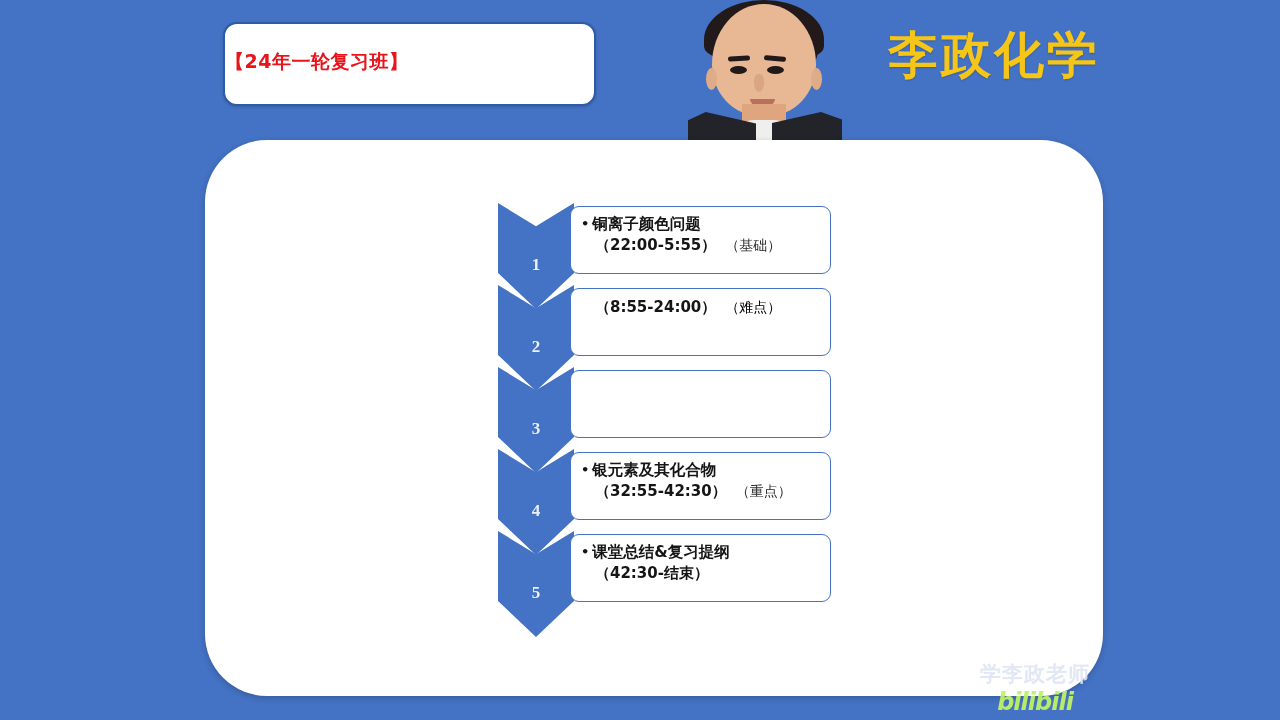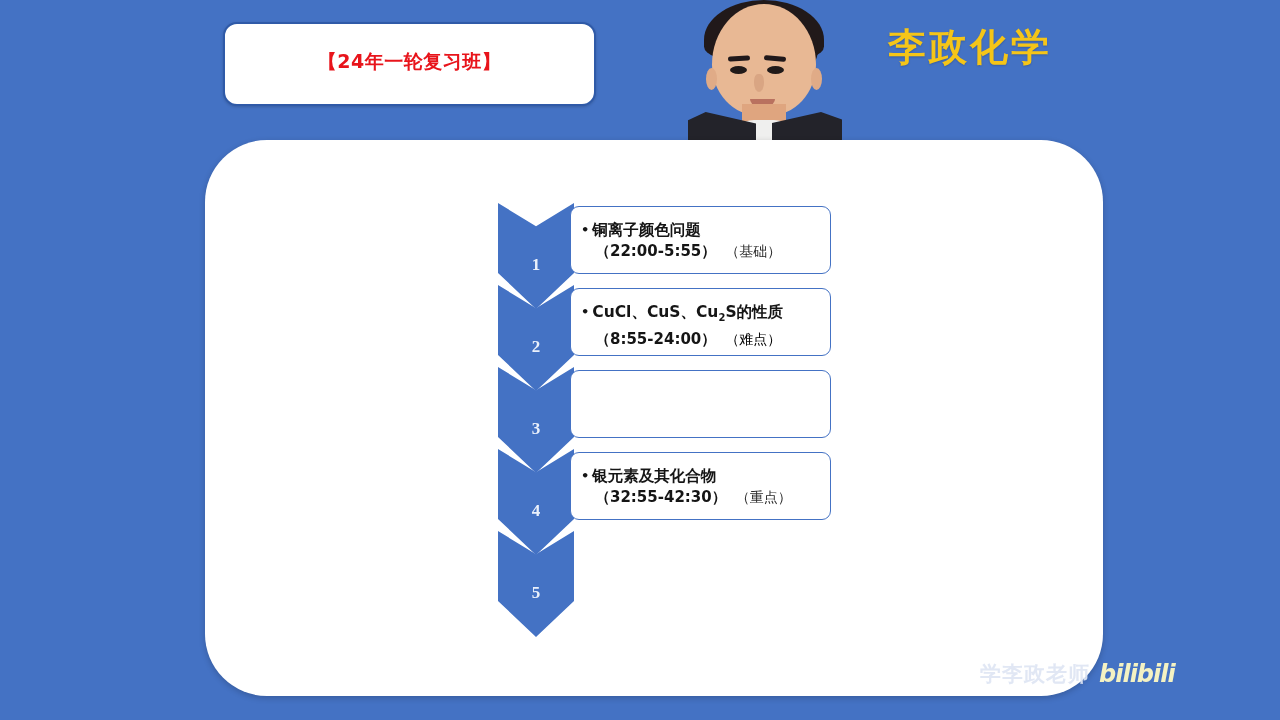--- a/index.html
+++ b/index.html
@@ -46,34 +46,34 @@
   .ph-jacket-l{position:absolute;left:4px;top:112px;width:68px;height:34px;background:#23232a;
     clip-path:polygon(26% 0,100% 34%,100% 100%,0 100%,0 24%);}
   .ph-jacket-r{position:absolute;left:88px;top:112px;width:70px;height:34px;background:#23232a;
     clip-path:polygon(0 32%,70% 0,100% 22%,100% 100%,0 100%);}
 
   
   #title-badge{
     position:absolute;left:223px;top:22px;width:373px;height:84px;
     background:#ffffff;border:2px solid #2f5aa8;border-radius:14px;
     box-sizing:border-box;
-    display:flex;flex-direction:column;align-items:center;justify-content:center;
+    display:flex;flex-direction:column;align-items:flex-start;justify-content:center;
     box-shadow:0 1px 3px rgba(0,0,0,.18);
   }
   .title-line{
     color:#e8141b;font-weight:bold;letter-spacing:.5px;white-space:nowrap;
     font-family:"DejaVu Sans","Liberation Sans",sans-serif;
   }
   #title-line1{font-size:19px;margin-bottom:5px;}
   #title-line2{font-size:20px;}
 
   
   #brand{
     position:absolute;left:888px;top:22px;
-    font-size:38px;font-weight:bold;color:#F5C518;letter-spacing:3px;
+    font-size:50px;font-weight:bold;color:#F5C518;letter-spacing:3px;
     font-family:"DejaVu Sans","Liberation Sans",sans-serif;
     text-shadow:0 1px 2px rgba(0,0,0,.18);
   }
 
   
   #card{
     position:absolute;left:205px;top:140px;width:898px;height:556px;
     background:#ffffff;border-radius:62px;
     box-shadow:0 2px 6px rgba(0,0,0,.20);
   }
@@ -89,21 +89,21 @@
     clip-path:polygon(0 0, 50% 22%, 100% 0, 100% 66%, 50% 100%, 0 66%);
   }
   .chev-num{
     position:absolute;left:0;top:52px;width:76px;text-align:center;
     color:#eaf0fb;font-size:17px;font-weight:bold;
     font-family:"Liberation Serif","DejaVu Serif",serif;
   }
   .box{
     position:absolute;left:72px;top:3px;width:261px;height:68px;
     background:#ffffff;border:1.4px solid #4472C4;border-radius:9px;
-    box-sizing:border-box;padding:13px 8px 0 10px;
+    box-sizing:border-box;padding:7px 8px 0 10px;
   }
   .ln1{
     font-size:15.5px;color:#151515;font-weight:bold;white-space:nowrap;
     font-family:"DejaVu Sans","Liberation Sans",sans-serif;line-height:20px;
   }
   .bullet{display:inline-block;margin-right:3px;font-size:13px;vertical-align:1px;}
   .ln2{
     font-size:15px;color:#151515;font-weight:bold;white-space:nowrap;
     font-family:"DejaVu Sans","Liberation Sans",sans-serif;
     line-height:22px;padding-left:14px;
@@ -112,29 +112,29 @@
     font-weight:normal;font-size:14px;margin-left:9px;
     font-family:Liberation Serif, serif;
   }
   .tag.normal{color:#2b2b2b;}
   .tag.hard{color:#000000;}
   sub{font-size:10px;}
 
   
   #watermark{
     position:absolute;left:980px;top:660px;
-    display:flex;align-items:center;gap:9px;
+    display:flex;align-items:center;flex-direction:column;
   }
   #wm-text{
     font-size:21px;font-weight:bold;color:#dfe6f4;opacity:.92;
     font-family:"DejaVu Sans","Liberation Sans",sans-serif;
     letter-spacing:1px;white-space:nowrap;
   }
   #wm-logo{
-    font-size:24px;font-weight:bold;color:#fef9c3;opacity:.95;
+    font-size:24px;font-weight:bold;color:#bef264;opacity:.95;
     font-family:"DejaVu Sans","Liberation Sans",sans-serif;
     letter-spacing:-1px;font-style:italic;
   }
 </style>
 </head>
 <body>
 
 <div id="presenter">
   <div class="ph-hair"></div>
   <div class="ph-head"></div>
@@ -172,23 +172,20 @@
       <div class="ln2">
         <span>（22:00-5:55）</span><span class="tag normal">（基础）</span>
       </div>
     </div>
   </div>
 
   <div class="row">
     <div class="chev"></div>
     <div class="chev-num">2</div>
     <div class="box">
-      <div class="ln1">
-        <span class="bullet">•</span><span>CuCl、CuS、Cu</span><sub>2</sub><span>S的性质</span>
-      </div>
       <div class="ln2">
         <span>（8:55-24:00）</span><span class="tag hard">（难点）</span>
       </div>
     </div>
   </div>
 
   <div class="row">
     <div class="chev"></div>
     <div class="chev-num">3</div>
     <div class="box">
@@ -204,20 +201,28 @@
       </div>
       <div class="ln2">
         <span>（32:55-42:30）</span><span class="tag normal">（重点）</span>
       </div>
     </div>
   </div>
 
   <div class="row">
     <div class="chev"></div>
     <div class="chev-num">5</div>
+    <div class="box">
+      <div class="ln1">
+        <span class="bullet">•</span><span>课堂总结&amp;复习提纲</span>
+      </div>
+      <div class="ln2">
+        <span>（42:30-结束）</span><span class="tag normal"></span>
+      </div>
+    </div>
   </div>
 
 </div>
 
 <div id="watermark">
   <span id="wm-text">学李政老师</span>
   <span id="wm-logo">bilibili</span>
 </div>
 
 </body></html>

